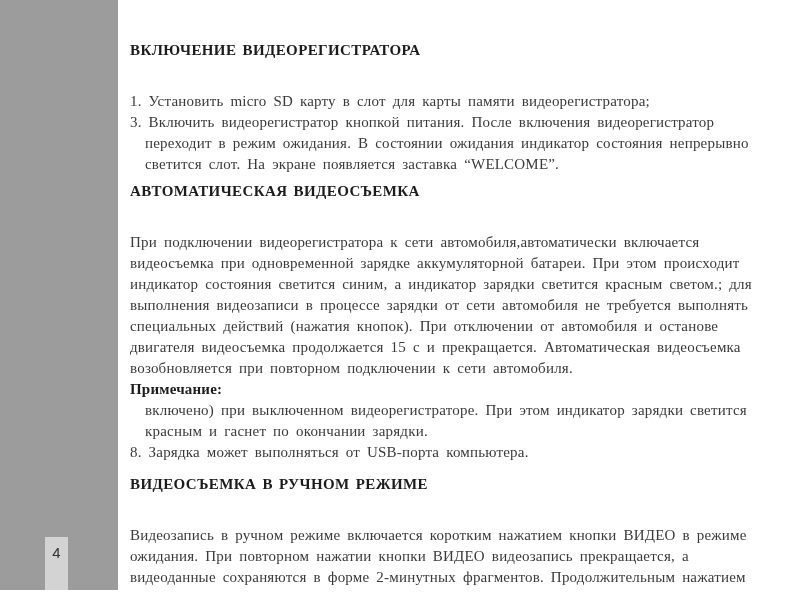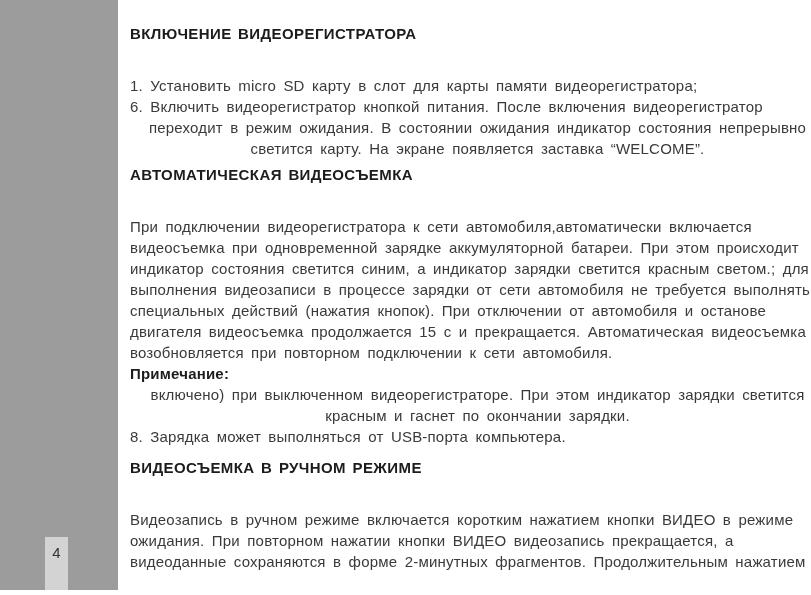--- a/index.html
+++ b/index.html
@@ -36,43 +36,44 @@
   .page-tab .num {
     display: block;
     padding-top: 7px;
     font-size: 15px;
     color: #333333;
   }
   
   .content {
     position: absolute;
     left: 130px;
-    top: 0;
+    top: 16px;
     width: 680px;
     color: #3a3a3a;
     font-size: 15px;
     line-height: 21px;
     word-spacing: 3px;
     letter-spacing: 0.2px;
+    font-family: Liberation Serif, serif;
   }
   .heading {
     font-weight: bold;
     color: #1c1c1c;
     font-size: 15px;
     line-height: 18px;
     letter-spacing: 0.4px;
     word-spacing: 2px;
   }
   .h1 { margin-top: 25px; }
   .h2 { margin-top: 7px; }
   .h3 { margin-top: 9px; }
   .block { margin-top: 32px; }
   .block-tight { }
   .line { white-space: nowrap; }
-  .cont { padding-left: 15px; text-align: center; }
+  .cont { padding-left: 15px; }
   .note-heading {
     font-weight: bold;
     color: #1c1c1c;
     line-height: 21px;
   }
 </style>
 </head>
 <body>
 
 <div class="page">
@@ -81,23 +82,23 @@
 
   <div class="page-tab">
     <span class="num">4</span>
   </div>
 
   <div class="content">
 
     <div class="heading h1">ВКЛЮЧЕНИЕ ВИДЕОРЕГИСТРАТОРА</div>
     <div class="block">
       <div class="line">1. Установить micro SD карту в слот для карты памяти  видеорегистратора;</div>
-      <div class="line">6. Включить видеорегистратор кнопкой питания. После включения видеорегистратор</div>
+      <div class="line">3. Включить видеорегистратор кнопкой питания. После включения видеорегистратор</div>
       <div class="line cont">переходит в режим ожидания. В состоянии  ожидания  индикатор  состояния  непрерывно</div>
-      <div class="line cont">светится карту. На экране появляется заставка   “WELCOME”.</div>
+      <div class="line cont">светится слот. На экране появляется заставка   “WELCOME”.</div>
     </div>
 
     <div class="heading h2">АВТОМАТИЧЕСКАЯ ВИДЕОСЪЕМКА</div>
     <div class="block">
       <div class="line">При  подключении  видеорегистратора  к сети  автомобиля,автоматически  включается</div>
       <div class="line">видеосъемка при  одновременной  зарядке аккумуляторной  батареи.  При  этом   происходит</div>
       <div class="line">индикатор  состояния  светится  синим, а  индикатор  зарядки   светится   красным  светом.;  для</div>
       <div class="line">выполнения  видеозаписи   в  процессе зарядки   от сети   автомобиля  не требуется  выполнять</div>
       <div class="line">специальных  действий  (нажатия  кнопок).  При   отключении   от автомобиля  и   останове</div>
       <div class="line">двигателя  видеосъемка  продолжается 15 с  и   прекращается.  Автоматическая  видеосъемка</div>

